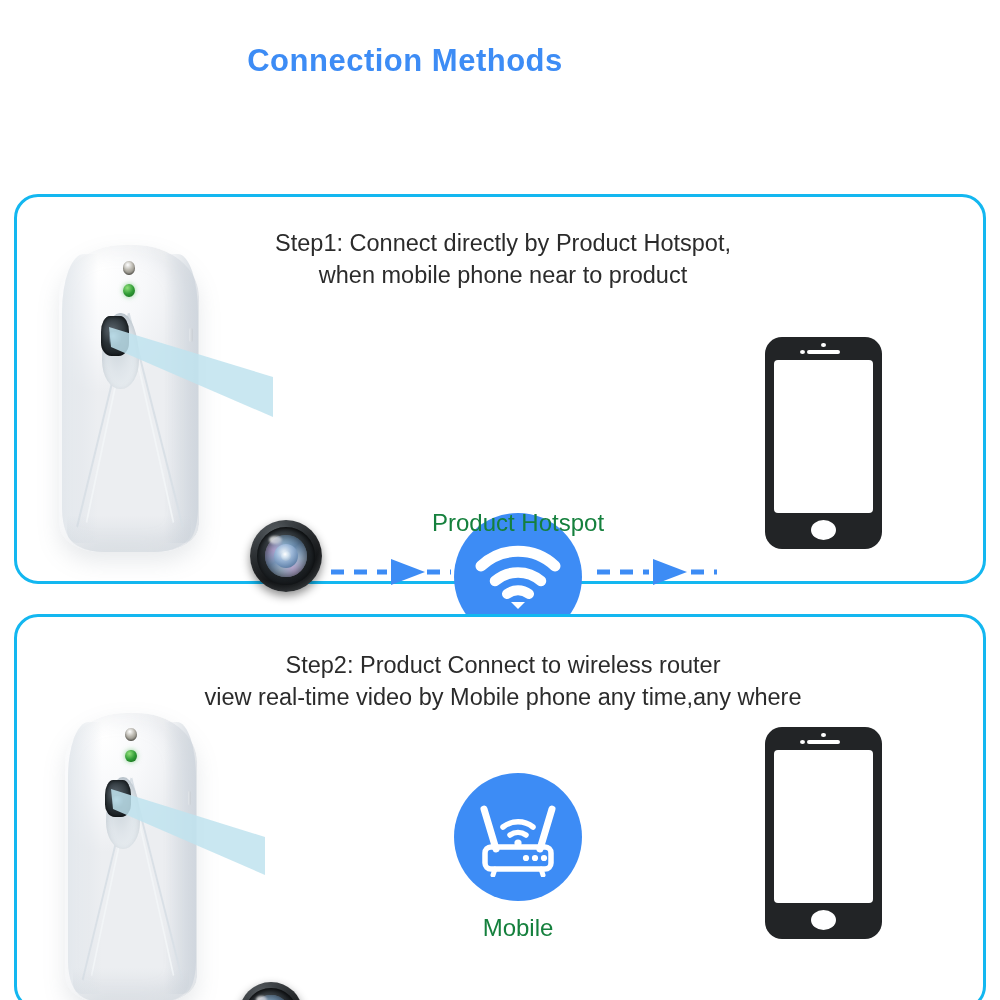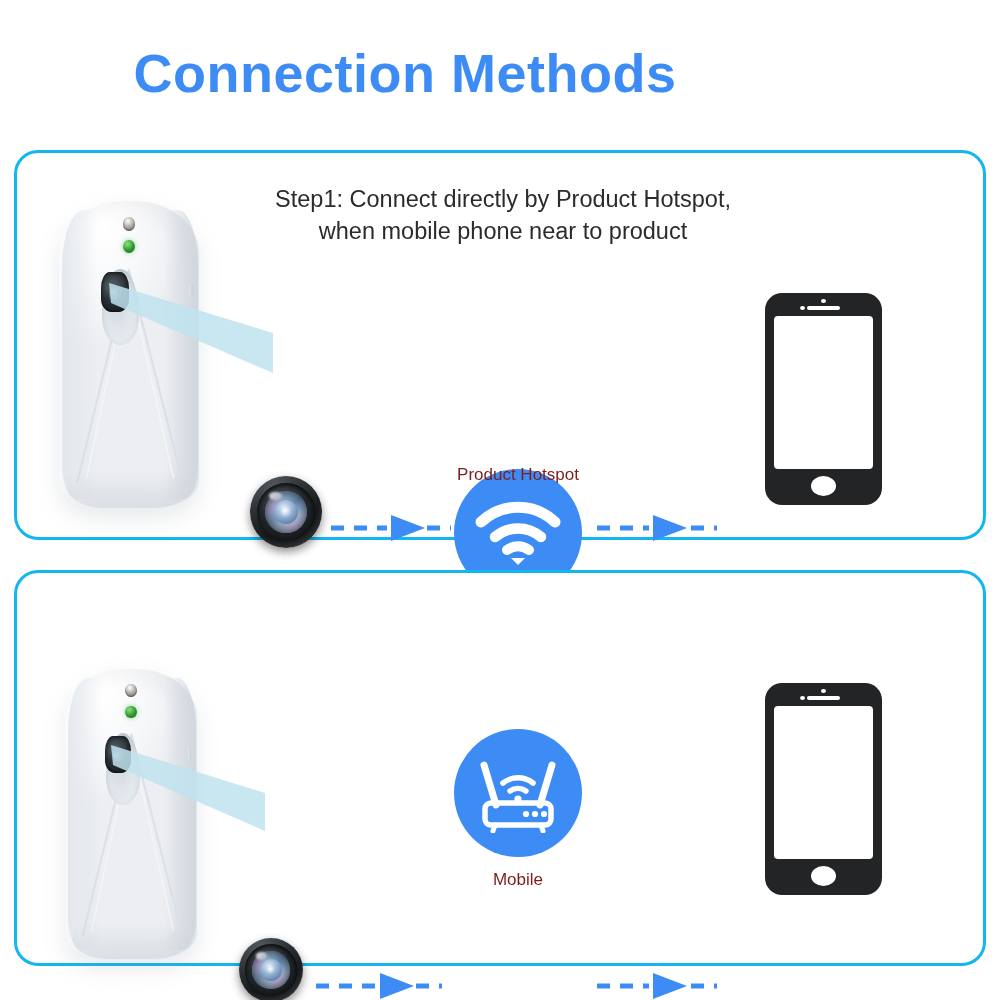--- a/index.html
+++ b/index.html
@@ -10,35 +10,36 @@
     overflow:hidden;
     position:relative;
   }
   .page{position:relative;width:1000px;height:1000px;}
 
   
   .title{
     position:absolute;
     top:44px;left:0;width:810px;
     text-align:center;
-    font-size:54px;
+    font-size:31px;
     font-weight:bold;
     color:#3d8cf5;
     letter-spacing:0.5px;
     line-height:1.1;
   }
 
   
   .panel{
     position:absolute;
     left:14px;width:972px;
     border:3px solid #13b7f0;
     border-radius:24px;
     box-sizing:border-box;
     background:#ffffff;
+    margin-top:44px;
   }
   #panel-1{top:150px;height:390px;}
   #panel-2{top:570px;height:396px;}
 
   .step-text{
     position:absolute;
     left:0;width:972px;
     text-align:center;
     color:#2b2b2b;
     font-size:23.5px;
@@ -162,22 +163,22 @@
   
   .circ{
     position:absolute;border-radius:50%;
     background:#3d8cf5;
     display:flex;align-items:center;justify-content:center;
   }
   .circ svg{display:block;}
   .circ-label{
     position:absolute;
     text-align:center;
-    font-size:17px;
-    color:#7f1d1d;
+    font-size:24px;
+    color:#15803d;
     white-space:nowrap;
   }
 
   
   .phone{
     position:absolute;
     background:#222426;
     border-radius:17px;
     box-sizing:border-box;
   }
@@ -283,20 +284,22 @@
       <div class="phone-sensor"></div>
       <div class="phone-cam"></div>
       <div class="phone-speaker"></div>
       <div class="phone-screen"></div>
       <div class="phone-home"></div>
     </div>
   </div>
 
   <div class="panel" id="panel-2">
 
+    <div class="step-text" id="step2-text">Step2: Product Connect to wireless router
+view real-time video by Mobile phone any time,any where</div>
 
     <div class="device" style="left:48px;top:96px;width:132px;height:290px;">
       <div class="dev-body"></div>
       <div class="dev-shade-l"></div>
       <div class="dev-shade-r"></div>
       <div class="dev-crease">
         <svg viewBox="0 0 100 100" preserveAspectRatio="none">
           <path d="M50 2 L6 96" stroke="#d9e0e6" stroke-width="1.6" fill="none"></path>
           <path d="M50 2 L96 96" stroke="#d9e0e6" stroke-width="1.6" fill="none"></path>
           <path d="M50 6 L14 94" stroke="#f2f5f7" stroke-width="1.4" fill="none"></path>

